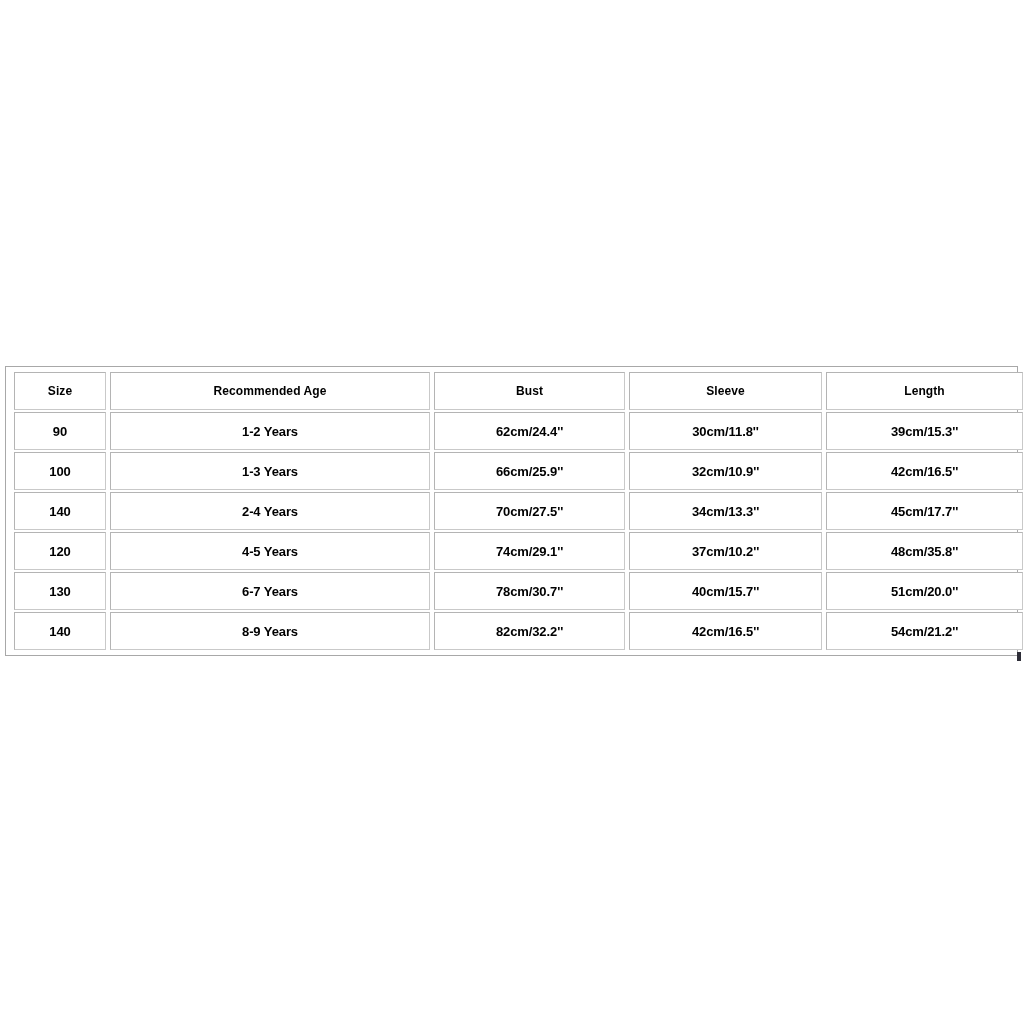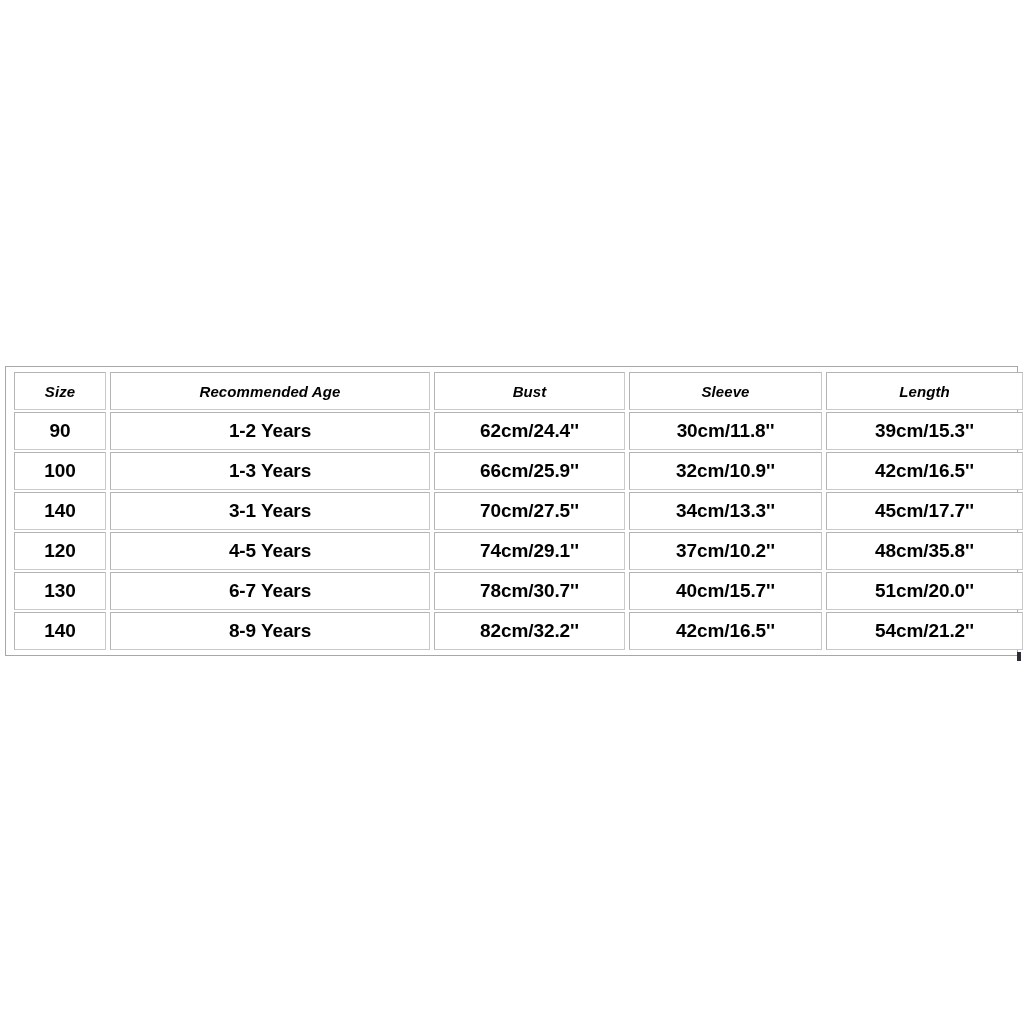--- a/index.html
+++ b/index.html
@@ -38,31 +38,30 @@
 
   table.chart td {
     background: #ffffff;
     border: 1px solid #c9c9c9;
     border-top-color: #b4b4b4;
     border-left-color: #b4b4b4;
     text-align: center;
     vertical-align: middle;
     color: #000000;
     font-weight: bold;
-    font-size: 19px;
+    font-size: 13px;
     letter-spacing: -0.1px;
     white-space: nowrap;
     padding: 0;
     height: 36px;
   }
 
   table.chart tr.header-row td {
-    font-size: 15px;
+    font-size: 12px;
     letter-spacing: 0.1px;
-    font-style: italic;
   }
 
   
   col.c-size   { width: 92px;  }
   col.c-age    { width: 320px; }
   col.c-bust   { width: 191px; }
   col.c-sleeve { width: 193px; }
   col.c-length { width: 197px; }
 
   
@@ -107,21 +106,21 @@
       <tr>
         <td>100</td>
         <td>1-3 Years</td>
         <td>66cm/25.9''</td>
         <td>32cm/10.9''</td>
         <td>42cm/16.5''</td>
       </tr>
 
       <tr>
         <td>140</td>
-        <td>3-1 Years</td>
+        <td>2-4 Years</td>
         <td>70cm/27.5''</td>
         <td>34cm/13.3''</td>
         <td>45cm/17.7''</td>
       </tr>
 
       <tr>
         <td>120</td>
         <td>4-5 Years</td>
         <td>74cm/29.1''</td>
         <td>37cm/10.2''</td>

